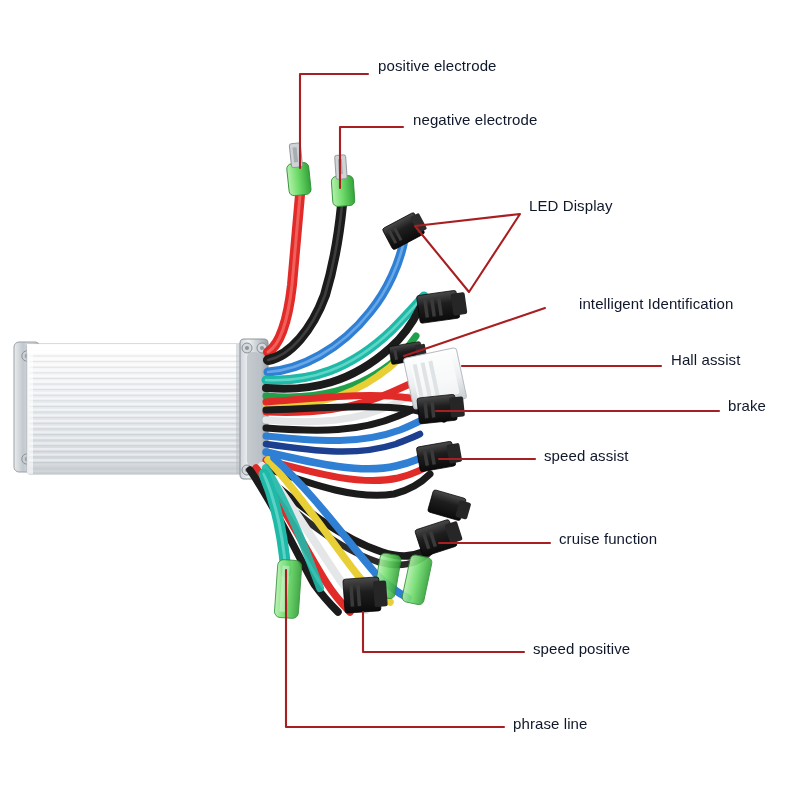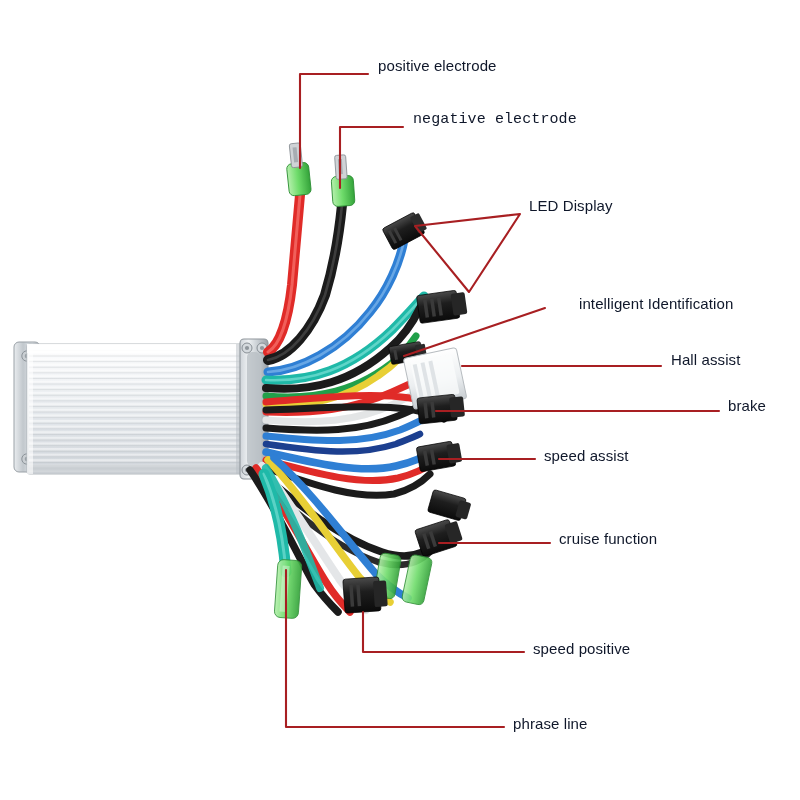--- a/index.html
+++ b/index.html
@@ -261,21 +261,21 @@
       <path d="M 436,411 L 719,411"></path>
       <path d="M 439,459 L 535,459"></path>
       <path d="M 439,543 L 550,543"></path>
       <path d="M 363,612 L 363,652 L 524,652"></path>
       <path d="M 286,570 L 286,727 L 504,727"></path>
     </g>
   </svg>
 
   <div class="callout-label" style="left:378px; top:58px;">positive electrode</div>
 
-  <div class="callout-label" style="left:413px; top:112px;font-family:Liberation Mono, monospace;">negative electrode</div>
+  <div class="callout-label" style="left:413px; top:112px;">negative electrode</div>
 
   <div class="callout-label" style="left:529px; top:198px;text-align:right;">LED Display</div>
 
   <div class="callout-label" style="left:555px; top:296px;margin-left:24px;">intelligent Identification</div>
 
   <div class="callout-label" style="left:671px; top:352px;">Hall assist</div>
 
   <div class="callout-label" style="left:728px; top:398px;">brake</div>
 
   <div class="callout-label" style="left:544px; top:448px;">speed assist</div>

